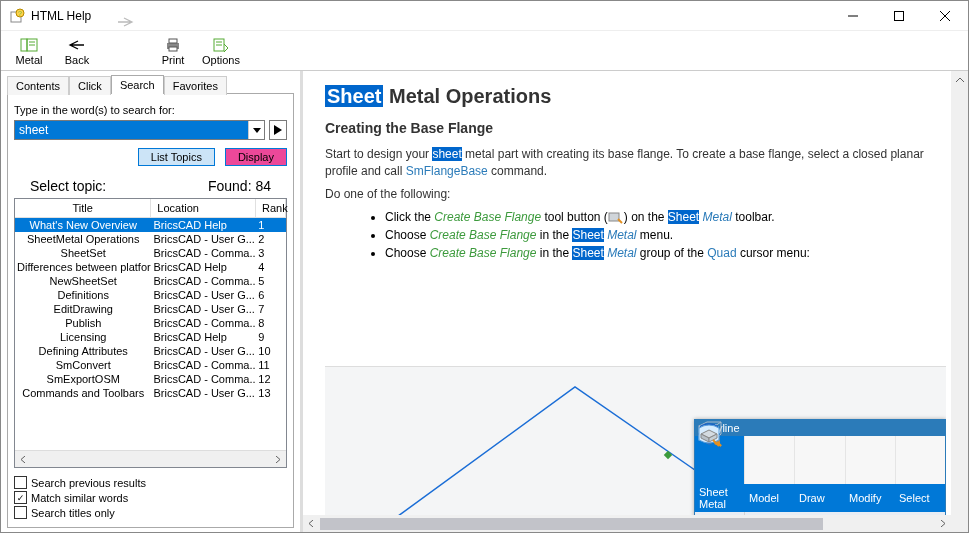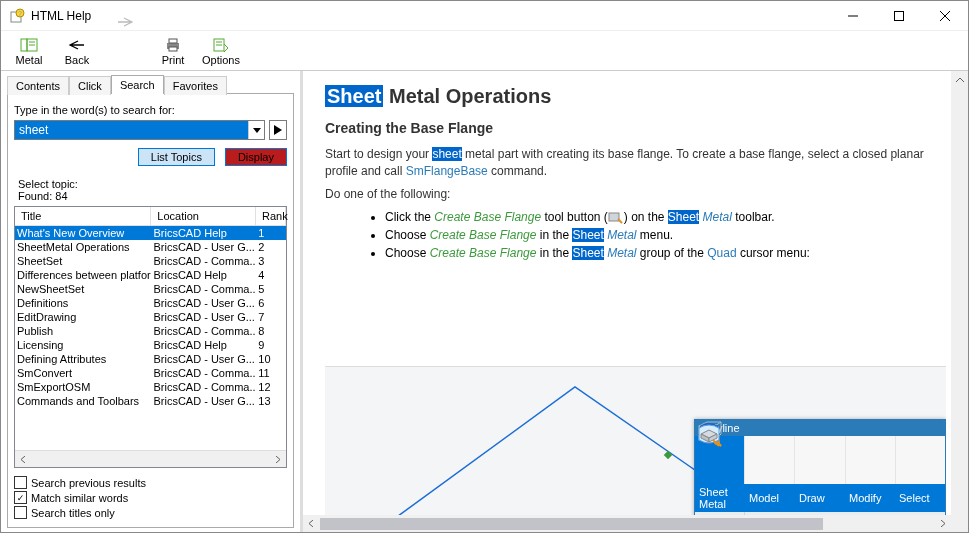--- a/index.html
+++ b/index.html
@@ -21,28 +21,28 @@
 .tab.active { background: #fff; z-index: 2; }
 .tabbody { border: 1px solid #aaa; border-top: 1px solid #aaa; flex: 1 0 0; display: flex; flex-direction: column; padding: 6px; margin-top: -1px; min-height: 0; }
 .lbl { font-size: 11px; margin: 4px 0; }
 .searchrow { display: flex; gap: 4px; align-items: stretch; }
 .searchcombo { flex: 1; display: flex; border: 1px solid #7a7a7a; }
 .searchcombo input { flex: 1; border: none; outline: none; padding: 2px 4px; font-size: 12px; color: #fff; }
 .searchcombo input::selection { background: #0078d7; color: #fff; }
 .searchcombo .dd { width: 16px; display: flex; align-items: center; justify-content: center; border-left: 1px solid #ccc; }
 .gobtn { width: 18px; border: 1px solid #7a7a7a; display: flex; align-items: center; justify-content: center; }
 .btnrow { display: flex; justify-content: flex-end; gap: 10px; margin: 8px 0; }
-.btn { border: 1px solid #0078d7; background: #b91c1c; padding: 2px 12px; font-size: 11px; min-width: 58px; text-align: center; }
+.btn { border: 1px solid #0078d7; background: #ec4899; padding: 2px 12px; font-size: 11px; min-width: 58px; text-align: center; }
 .btn.hover { background: #cce4f7; }
-.foundrow { display: flex; font-size: 11px; margin: 4px 4px; flex-direction: column; }
+.foundrow { display: flex; font-size: 14px; margin: 4px 16px; }
 .foundrow .left { flex: 1; }
 .resultwrap { border: 1px solid #828790; flex: 1 0 0; display: flex; flex-direction: column; min-height: 0; }
 .reshdr { display: flex; background: #fff; border-bottom: 1px solid #e0e0e0; font-size: 11px; }
 .reshdr > div { padding: 3px 6px; border-right: 1px solid #e0e0e0; }
-.col-title { width: 138px; }
+.col-title { width: 138px; text-align: center; }
 .col-loc { width: 106px; }
 .col-rank { width: 30px; }
 .resbody { flex: 1 0 0; overflow: hidden; min-height: 0; }
 .resrow { display: flex; font-size: 11px; }
 .resrow > div { padding: 1px 2px; white-space: nowrap; overflow: hidden; text-overflow: clip; }
 .resrow.selected { background: #0078d7; color: #fff; }
 .hscroll { height: 17px; background: #f0f0f0; display: flex; align-items: center; border-top: 1px solid #ddd; }
 .hscroll .arrow { width: 17px; height: 17px; display: flex; align-items: center; justify-content: center; }
 .checks { margin-top: 6px; }
 .checkrow { display: flex; align-items: center; gap: 4px; font-size: 11px; margin: 2px 0; }

